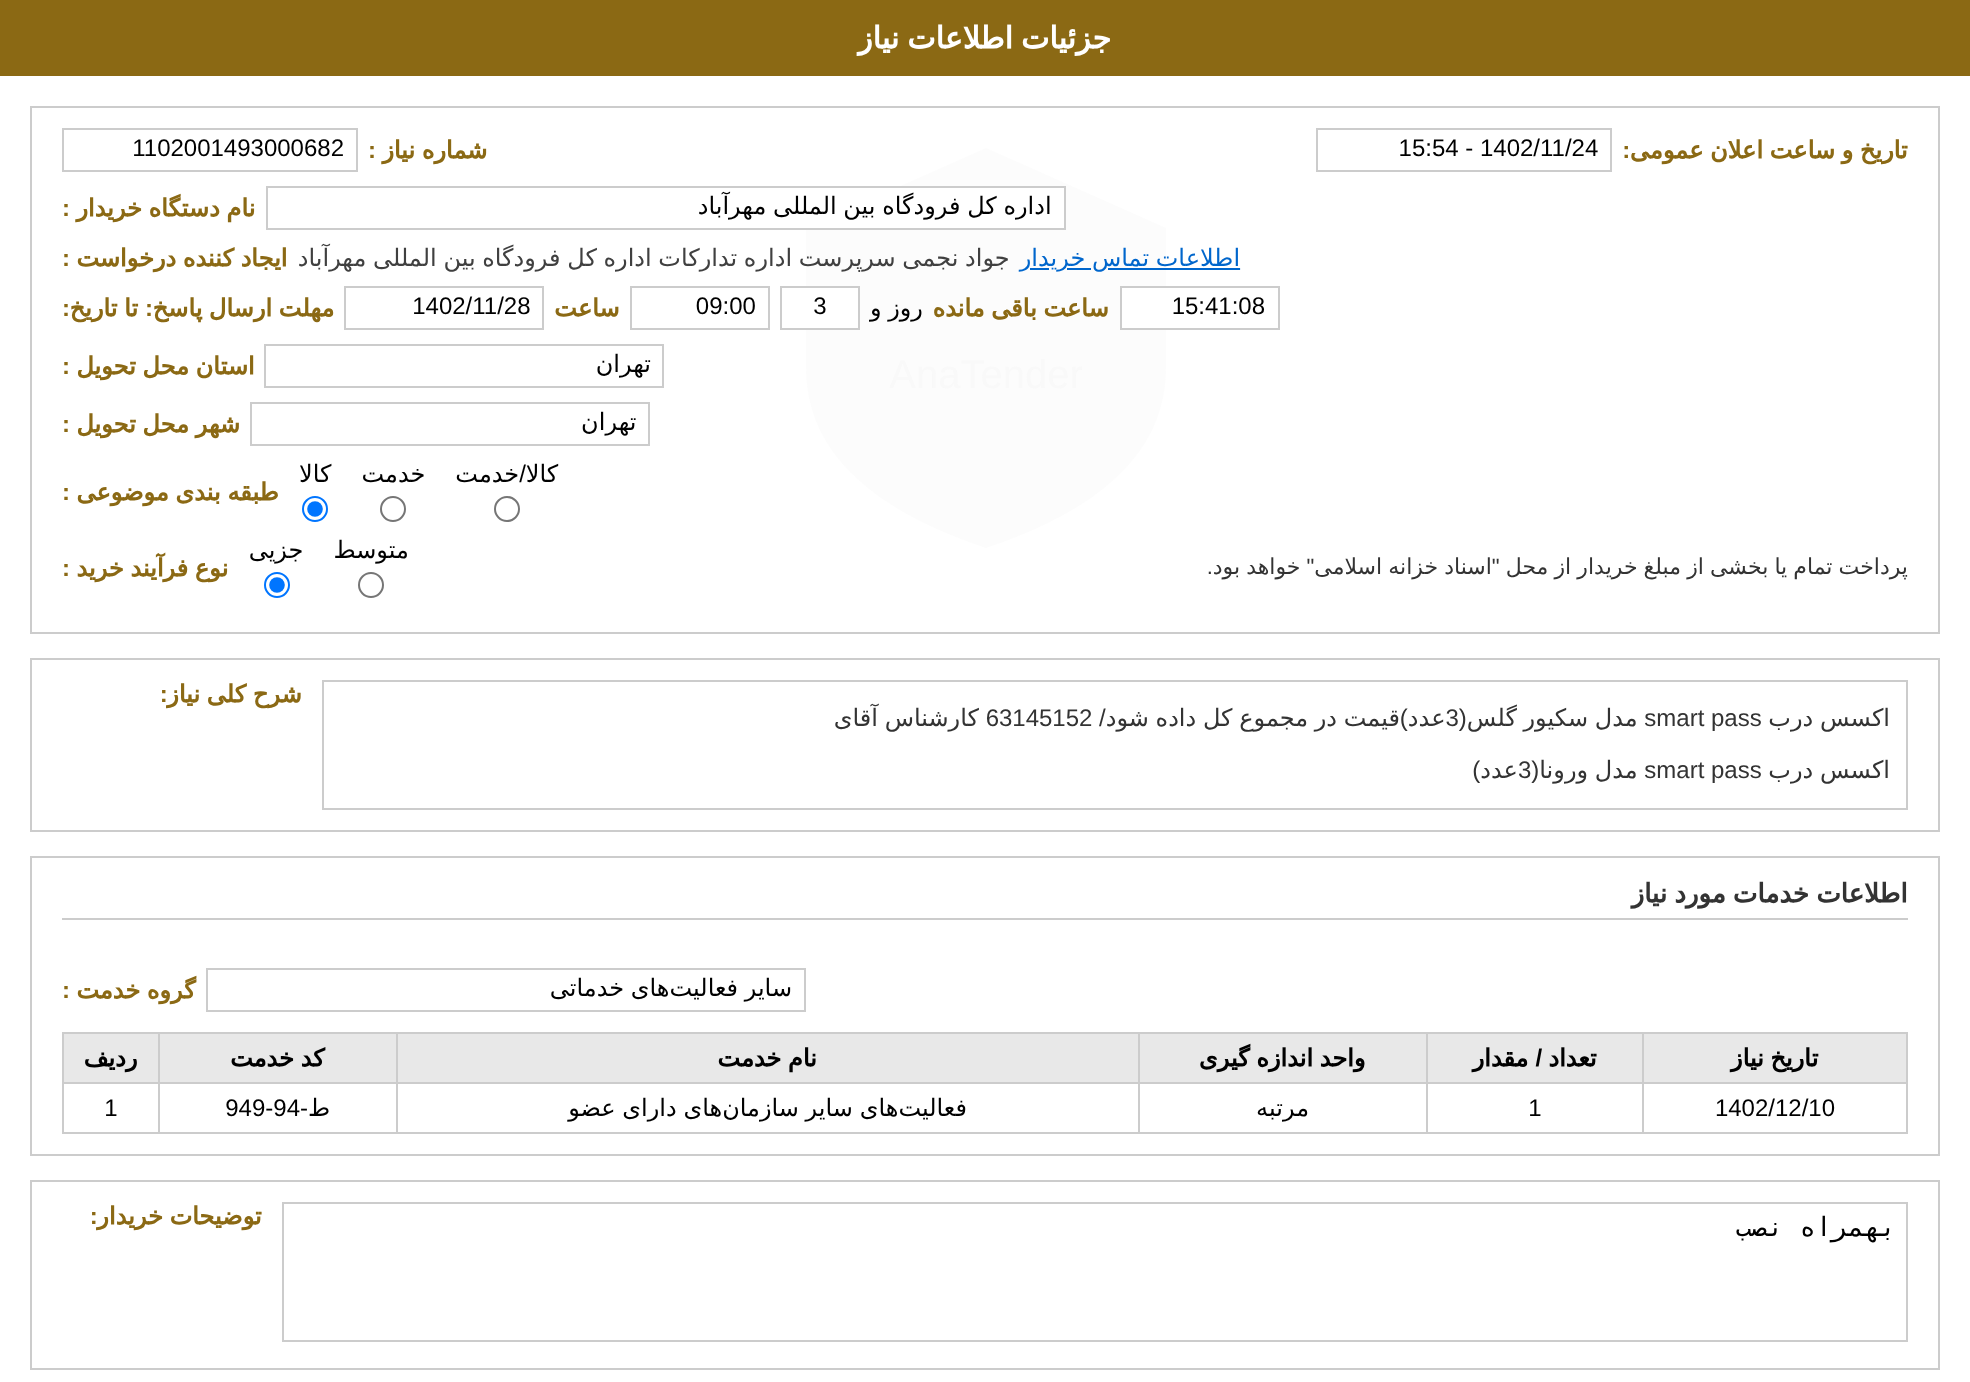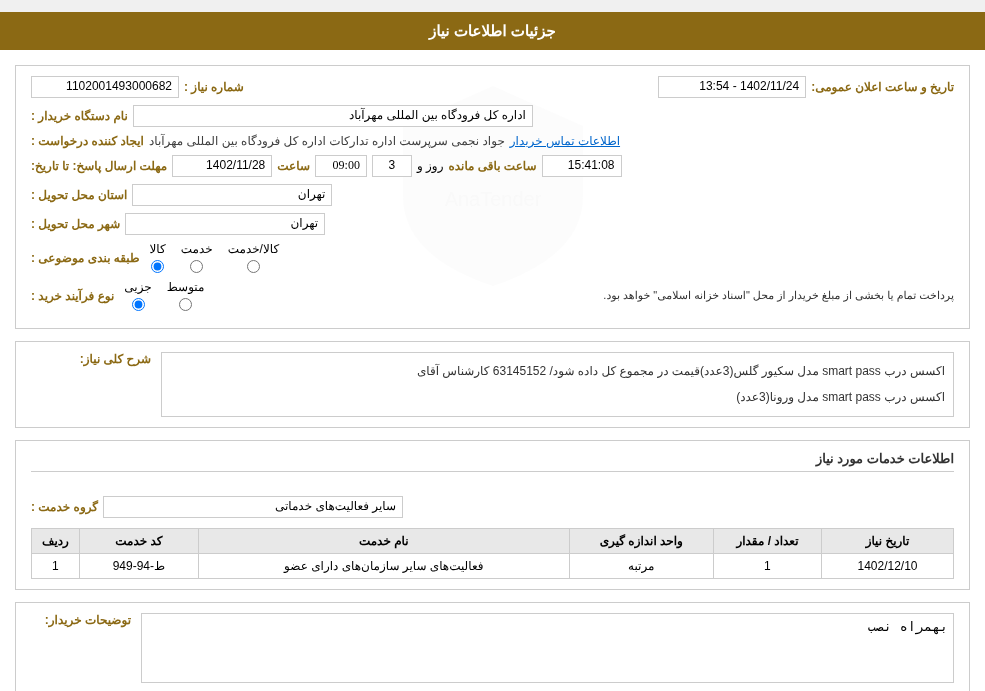--- a/index.html
+++ b/index.html
@@ -15,21 +15,20 @@
       background: #fff;
       min-height: 691px;
     }
     .header-bar {
       background: #8B6914;
       color: #fff;
       text-align: center;
       padding: 10px 15px;
       font-size: 15px;
       font-weight: bold;
-      margin-top: 12px;
     }
     .main-content {
       padding: 15px;
     }
     .section-block {
       border: 1px solid #ccc;
       margin-bottom: 12px;
       padding: 10px 15px;
       background: #fff;
     }
@@ -165,21 +164,21 @@
           <path d="M100 10 L190 50 L190 120 Q190 180 100 210 Q10 180 10 120 L10 50 Z" fill="#888" opacity="0.3"></path>
           <text x="100" y="130" text-anchor="middle" font-size="20" fill="#888" opacity="0.5">AnaTender</text>
         </svg>
       </div>
 
       <div class="content-z">
 
         <div class="row-full" style="justify-content: space-between;">
           <div style="display:flex; align-items:center; gap:5px;">
             <span class="inline-label">تاریخ و ساعت اعلان عمومی:</span>
-            <span class="date-box input-medium">1402/11/24 - 13:54</span>
+            <span class="date-box input-medium">1402/11/24 - 15:54</span>
           </div>
           <div style="display:flex; align-items:center; gap:5px;">
             <span class="inline-label">شماره نیاز :</span>
             <span class="date-box input-medium">1102001493000682</span>
           </div>
         </div>
 
         <div class="row-full" style="justify-content: space-between;">
           <div style="display:flex; align-items:center; gap:5px; flex:1; justify-content:flex-end;">
             <span class="date-box" style="width:400px;">اداره کل فرودگاه بین المللی مهرآباد</span>
@@ -191,21 +190,21 @@
           <span class="link-blue">اطلاعات تماس خریدار</span>
           <span style="color:#404040;">جواد نجمی سرپرست اداره تدارکات  اداره کل فرودگاه بین المللی مهرآباد</span>
           <span class="inline-label">ایجاد کننده درخواست :</span>
         </div>
 
         <div class="row-full" style="justify-content: flex-end; gap:5px;">
           <span class="date-box" style="width:80px;">15:41:08</span>
           <span class="inline-label">ساعت باقی مانده</span>
           <span>روز و</span>
           <span class="date-box" style="width:40px; text-align:center;">3</span>
-          <span class="date-box" style="width:52px;font-family:Liberation Serif, serif;">09:00</span>
+          <span class="date-box" style="width:70px;">09:00</span>
           <span class="inline-label">ساعت</span>
           <span class="date-box" style="width:100px;">1402/11/28</span>
           <span class="inline-label">مهلت ارسال پاسخ: تا تاریخ:</span>
         </div>
 
         <div class="row-full" style="justify-content: flex-end; gap:5px;">
           <span class="date-box" style="width:200px;">تهران</span>
           <span class="inline-label">استان محل تحویل :</span>
         </div>
 

